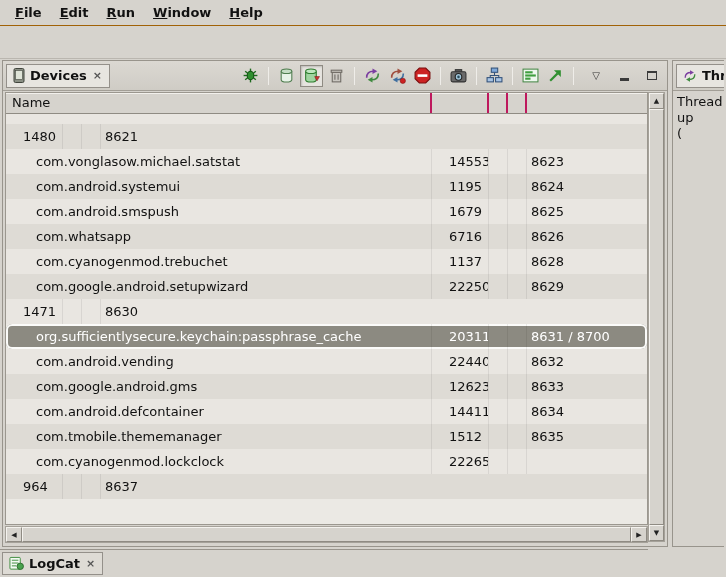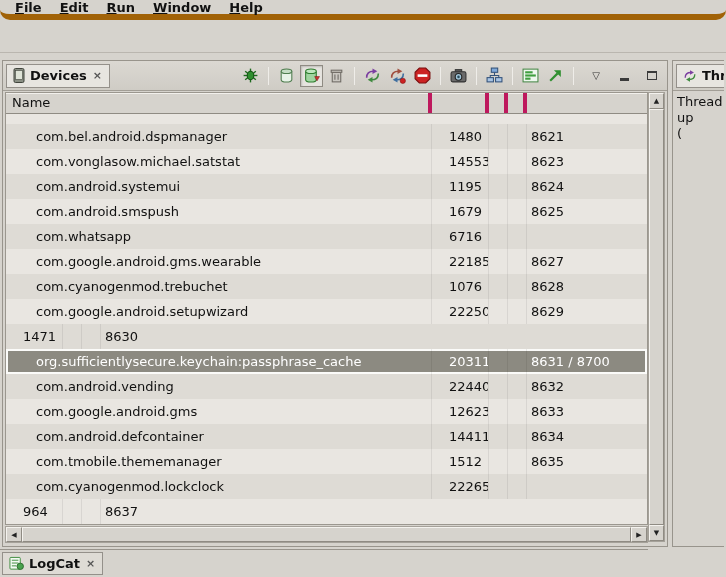--- a/index.html
+++ b/index.html
@@ -6,22 +6,22 @@
   html,body { margin:0; padding:0; }
   body {
     width:726px; height:577px; overflow:hidden;
     background: var(--window_bg,#d6d3cd);
     font-family:"DejaVu Sans","Liberation Sans",sans-serif;
     font-size:13px; color:#111;
   }
   .window { position:relative; width:726px; height:577px; overflow:hidden; }
 
   
-  .menubar { height:20px; display:flex; align-items:center; padding-left:6px;
-             background:var(--window_bg,#d6d3cd); border-bottom:6px solid #a16207;border-radius:11px; }
+  .menubar { height:26px; display:flex; align-items:center; padding-left:6px;
+             background:var(--window_bg,#d6d3cd); border-bottom:1px solid #a16207; }
   .menu-item { display:inline-block; padding:3px 9px; font-weight:bold; cursor:default; }
   .menu-item::first-letter { text-decoration:underline; }
 
   .toolbar-strip { height:33px; background:var(--window_bg,#d6d3cd);
                    border-bottom:1px solid #bab6af; }
 
   
   .main { position:absolute; top:60px; left:2px; width:722px; height:397px; display:flex;justify-content:flex-end; }
   .devices-panel { position:relative; width:666px; height:487px;
                    border:1px solid #98948c; background:var(--window_bg,#d6d3cd); }
@@ -49,33 +49,33 @@
   .viewmenu-glyph { font-size:10px; color:#333; }
   .min-glyph { width:9px; height:3px; background:#3a3a3a; margin-top:7px; }
   .max-glyph { width:10px; height:9px; border:1px solid #3a3a3a; border-top:2px solid #3a3a3a; }
 
   
   .table-area { position:absolute; left:2px; top:31px; right:19px; bottom:21px;
                 border:1px solid #9b978f; background:var(--table_bg,#ebe9e4); overflow:hidden; }
   .th { display:flex; height:21px; line-height:20px;
         background:var(--header_bg,#d6d3cd); border-bottom:1px solid #8f8b83;
         box-shadow:inset 0 1px 0 #f2f0ec; }
-  .hc { border-right:4px solid #be185d; overflow:hidden; white-space:nowrap; }
+  .hc { border-right:2px solid #be185d; overflow:hidden; white-space:nowrap; }
   .hc.name { width:426px; padding-left:6px; }
   .hc.pid  { width:57px; }
   .hc.c3, .hc.c4 { width:19px; }
   .hc.port { flex:1; border-right:none; }
 
   .rows-viewport { position:absolute; top:21px; left:0; right:0; bottom:0; overflow:hidden; }
   .partial-row { height:10px; background:var(--stripe_light,#e9e6e1); }
   .row { display:flex; height:25px; line-height:25px; cursor:default; }
   .row:nth-child(odd)  { background:var(--stripe_dark,#dedbd5); }
   .row:nth-child(even) { background:var(--stripe_light,#e9e6e1); }
   .row.selected { background:var(--selection_bg,#8c8a81); color:#fff;
-                  box-shadow:inset 0 0 0 2px var(--selection_border,#fbfbf9); }
+                  box-shadow:inset 0 0 0 2px var(--selection_border,#fbfbf9);border-radius:6px; }
   .cell { overflow:hidden; white-space:nowrap; }
   .cell.name { width:426px; padding-left:30px; border-right:1px solid rgba(0,0,0,0.07); }
   .cell.pid  { width:57px; padding-left:17px; border-right:1px solid rgba(0,0,0,0.07); }
   .cell.c3, .cell.c4 { width:19px; border-right:1px solid rgba(0,0,0,0.07); }
   .cell.port { flex:1; padding-left:4px; }
 
   
   .vscroll { position:absolute; top:31px; right:2px; bottom:4px; width:17px;
              background:#cbc8c2; border:1px solid #a5a199;
              display:flex; flex-direction:column; }
@@ -243,21 +243,20 @@
           <div class="hc pid"></div>
           <div class="hc c3"></div>
           <div class="hc c4"></div>
           <div class="hc port"></div>
         </div>
         <div class="rows-viewport">
           <div class="partial-row"></div>
           <div>
 
               <div class="row">
-                <div class="cell name">com.bel.android.dspmanager</div>
                 <div class="cell pid">1480</div>
                 <div class="cell c3"></div>
                 <div class="cell c4"></div>
                 <div class="cell port">8621</div>
               </div>
 
               <div class="row">
                 <div class="cell name">com.vonglasow.michael.satstat</div>
                 <div class="cell pid">14553</div>
                 <div class="cell c3"></div>
@@ -279,33 +278,27 @@
                 <div class="cell c3"></div>
                 <div class="cell c4"></div>
                 <div class="cell port">8625</div>
               </div>
 
               <div class="row">
                 <div class="cell name">com.whatsapp</div>
                 <div class="cell pid">6716</div>
                 <div class="cell c3"></div>
                 <div class="cell c4"></div>
-              </div>
-
-              <div class="row">
-                <div class="cell name">com.google.android.gms.wearable</div>
-                <div class="cell pid">22185</div>
-                <div class="cell c3"></div>
-                <div class="cell c4"></div>
-                <div class="cell port">8627</div>
-              </div>
+                <div class="cell port">8626</div>
+              </div>
+
 
               <div class="row">
                 <div class="cell name">com.cyanogenmod.trebuchet</div>
-                <div class="cell pid">1076</div>
+                <div class="cell pid">1137</div>
                 <div class="cell c3"></div>
                 <div class="cell c4"></div>
                 <div class="cell port">8628</div>
               </div>
 
               <div class="row">
                 <div class="cell name">com.google.android.setupwizard</div>
                 <div class="cell pid">22250</div>
                 <div class="cell c3"></div>
                 <div class="cell c4"></div>

